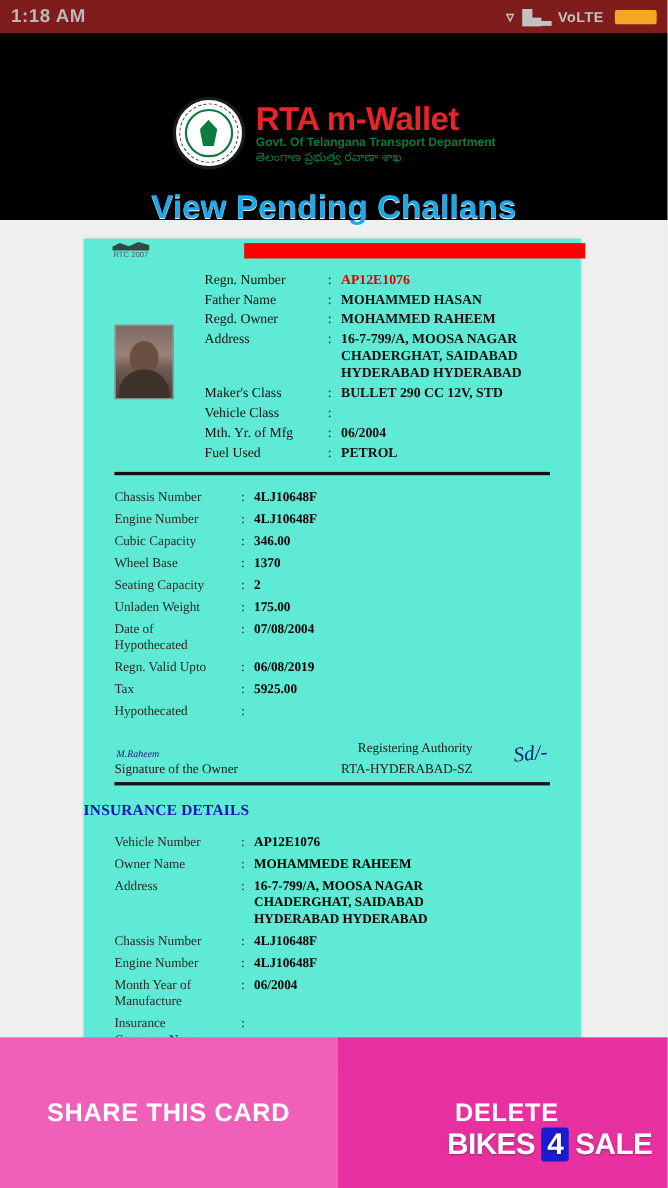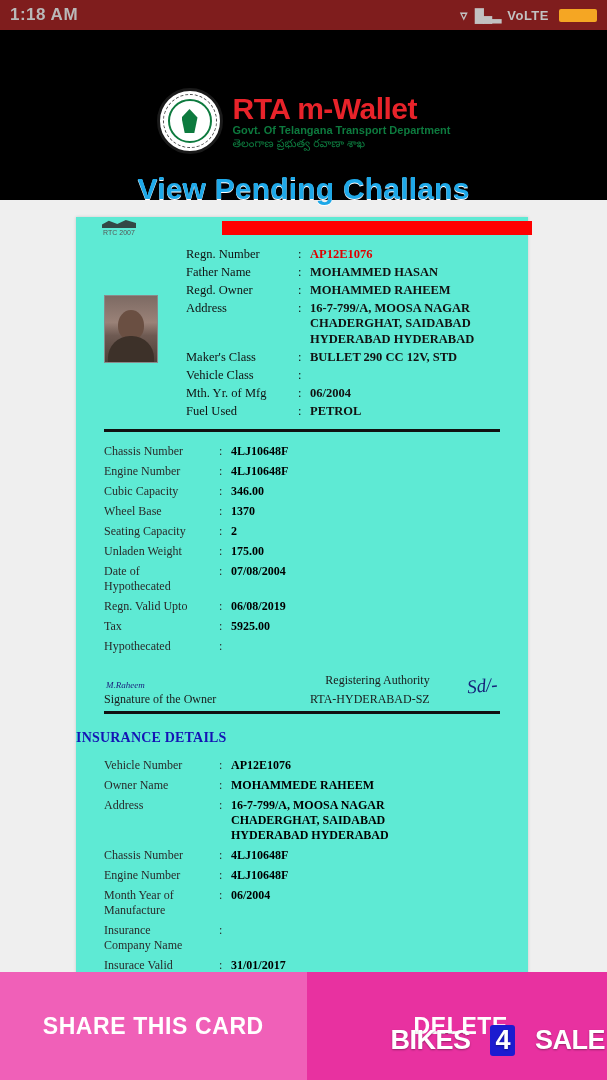--- a/index.html
+++ b/index.html
@@ -289,21 +289,21 @@
     font-size: 14px;
     font-family: "Liberation Serif", serif;
     margin: 16px 0 10px 0;
     letter-spacing: .2px;
   }
 
   
   .bottombar {
     position: absolute;
     left: 0; right: 0; bottom: 0;
-    height: 108px;
+    height: 137px;
     display: flex;
   }
   .btn-share {
     flex: 0 0 50.5%;
     background: #f060b8;
     color: #ffffff;
     display: flex;
     align-items: center;
     justify-content: center;
     font-size: 23px;
@@ -317,24 +317,24 @@
     display: flex;
     align-items: center;
     justify-content: center;
     font-size: 23px;
     font-weight: bold;
     letter-spacing: .6px;
     padding-left: 8px;
   }
   .watermark {
     position: absolute;
-    right: 2px;
+    right: 14px;
     bottom: 24px;
     display: flex;
-    gap: 20px;
+    gap: 6px;
     font-size: 27px;
     font-weight: bold;
     color: #ffffff;
     text-shadow: 0 1px 2px rgba(0,0,0,.35);
     letter-spacing: -.5px;
   }
   .watermark .four {
     background: #1b1bd0;
     color: #ffffff;
     padding: 0 5px;

